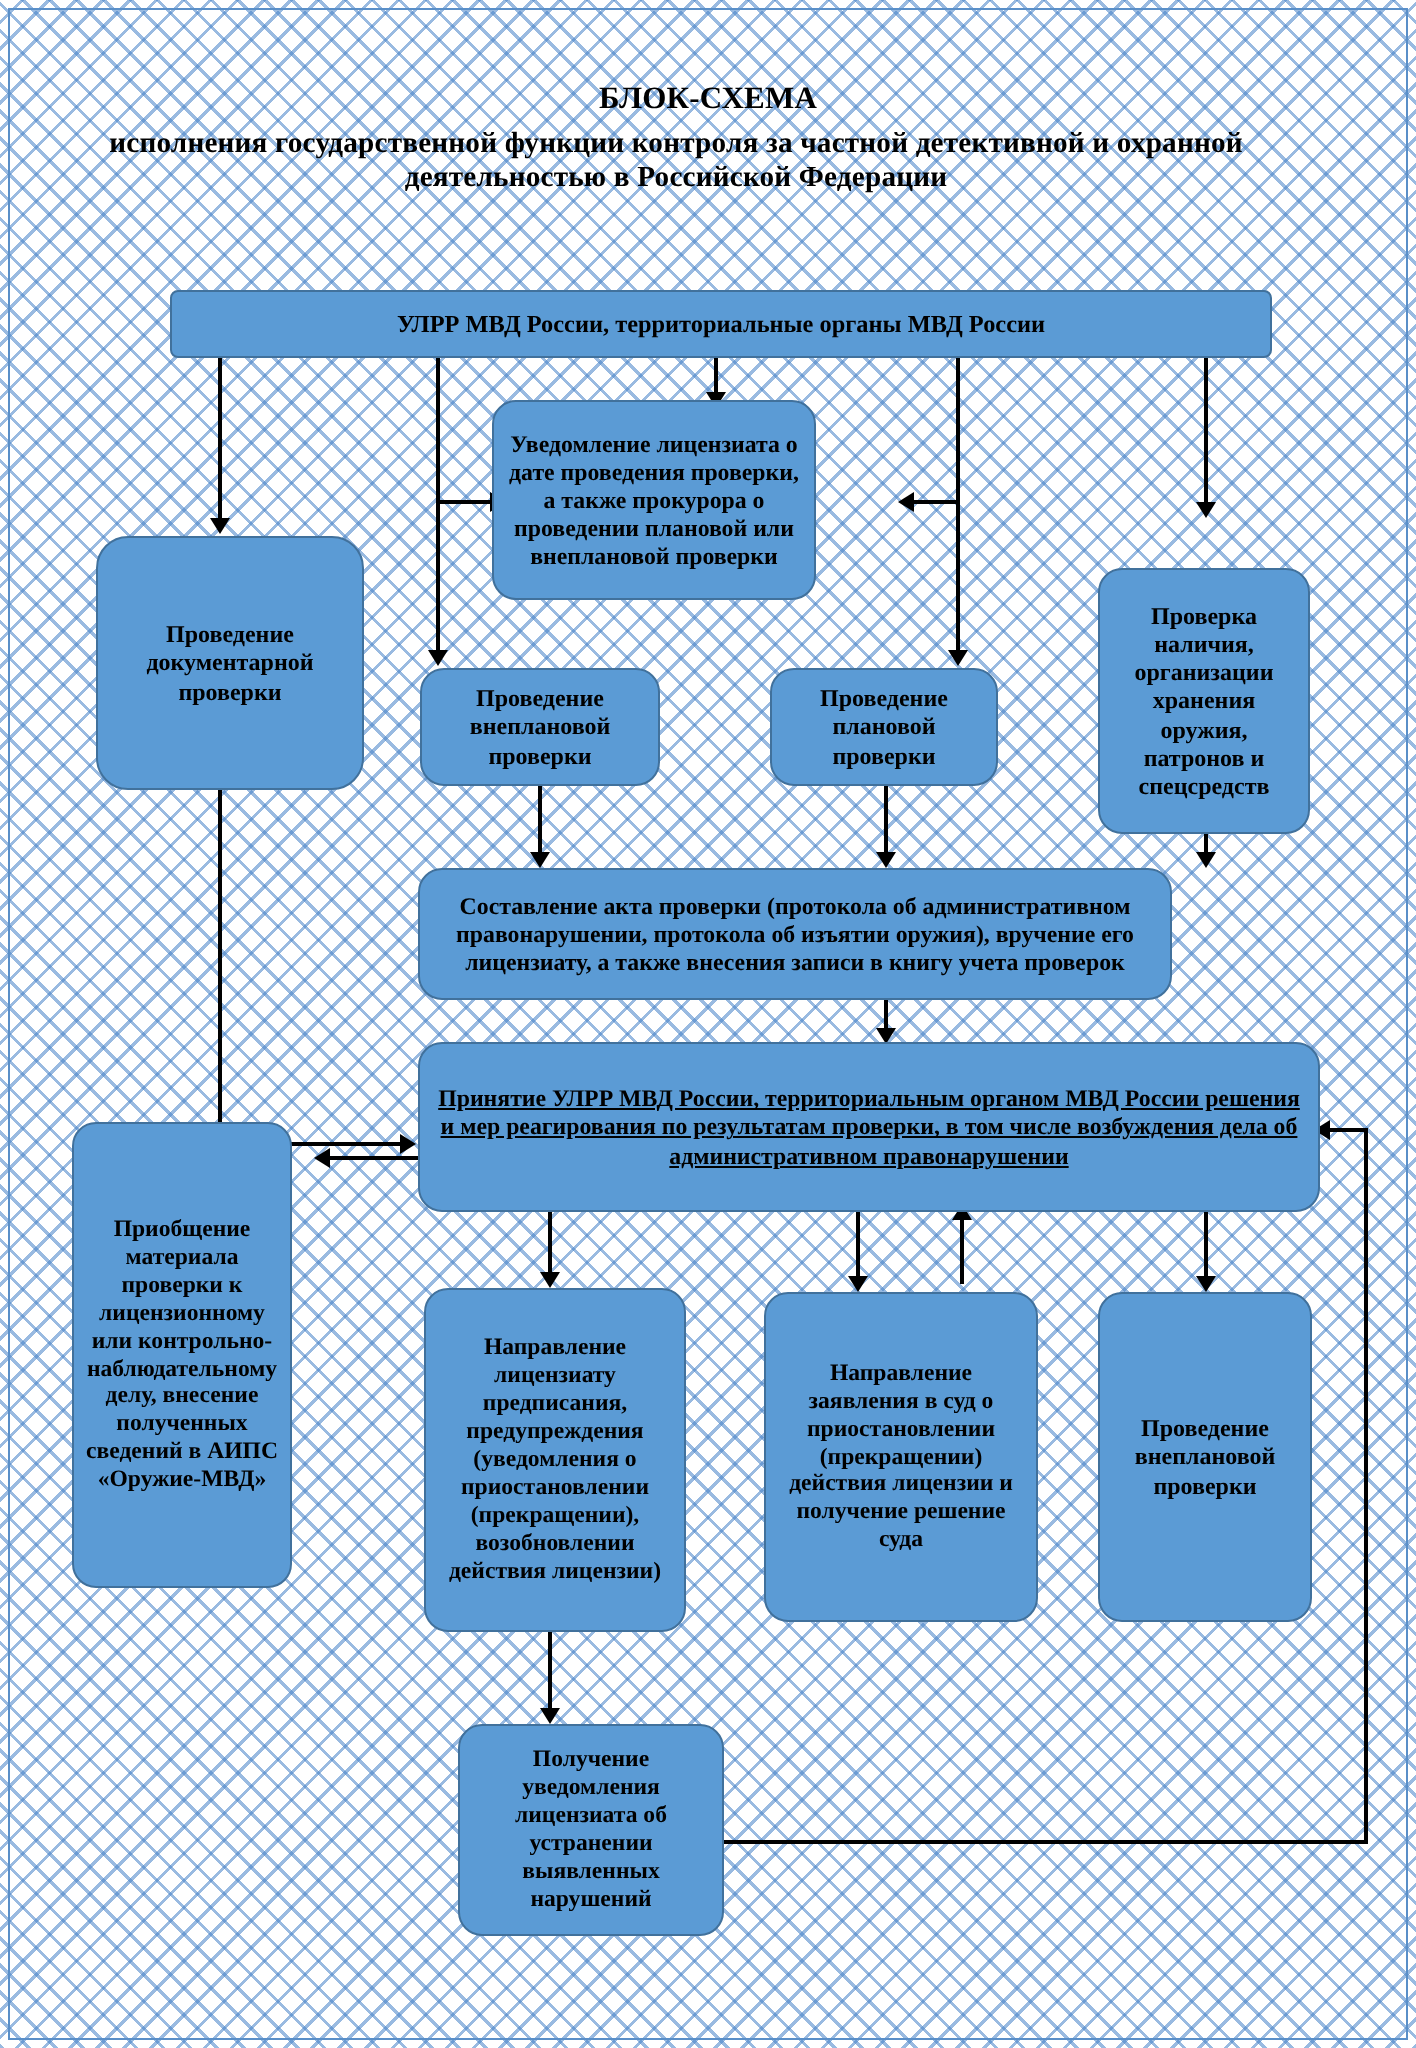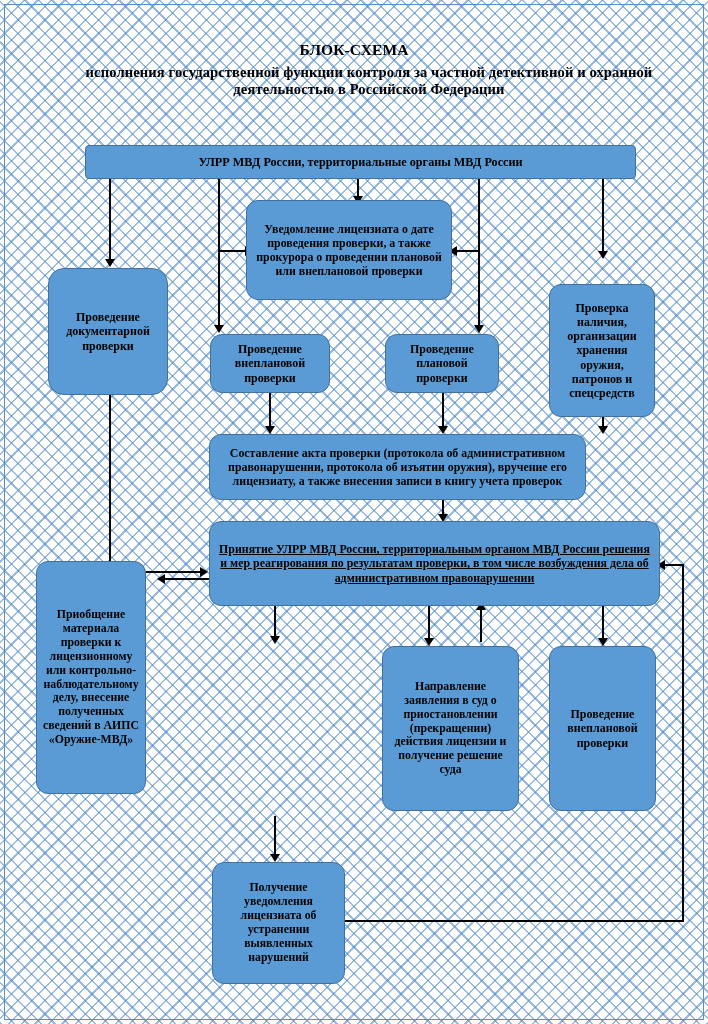--- a/index.html
+++ b/index.html
@@ -35,21 +35,21 @@
   
   .title{
     position:absolute;
     text-align:center;
     font-weight:bold;
     color:#000;
     line-height:1.18;
     letter-spacing:.1px;
   }
   #title-main{left:0;top:41px;width:708px;font-size:15.5px;}
-  #title-sub{left:53px;top:64px;width:632px;font-size:14.6px;text-align:center;}
+  #title-sub{left:22px;top:64px;width:632px;font-size:14.6px;text-align:center;}
 
   
   .box{
     position:absolute;
     box-sizing:border-box;
     background:#5b9bd5;
     border:1px solid #41719c;
     color:#000;
     font-weight:bold;
     text-align:center;
@@ -145,25 +145,25 @@
     <div class="ln vl" style="left:682px;top:564px;height:358px;"></div>
     <div class="ln hl" style="left:662px;top:564px;width:22px;"></div>
     <div class="ah ah-left" style="left:657px;top:560px;"></div>
 
   </div>
 
   <div class="box r-sm" style="left:85px;top:145px;width:551px;height:26px;font-size:12.2px;">
     <span>УЛРР МВД России, территориальные органы МВД России</span>
   </div>
 
-  <div class="box r-md" style="left:246px;top:200px;width:206px;height:100px;font-size:11.9px;">
+  <div class="box r-md" style="left:246px;top:200px;width:162px;height:100px;font-size:11.9px;">
     <span>Уведомление лицензиата о дате проведения проверки, а также прокурора о проведении плановой или внеплановой проверки</span>
   </div>
 
-  <div class="box r-lg" style="left:48px;top:268px;width:120px;height:127px;font-size:12px;">
+  <div class="box r-lg" style="left:48px;top:268px;width:134px;height:127px;font-size:12px;">
     <span>Проведение документарной проверки</span>
   </div>
 
   <div class="box r-md" style="left:210px;top:334px;width:120px;height:59px;font-size:12px;">
     <span>Проведение внеплановой проверки</span>
   </div>
 
   <div class="box r-md" style="left:385px;top:334px;width:114px;height:59px;font-size:12px;">
     <span>Проведение плановой проверки</span>
   </div>
@@ -177,26 +177,29 @@
   </div>
 
   <div class="box r-md" style="left:209px;top:521px;width:451px;height:85px;font-size:11.9px;text-decoration:underline;">
     <span>Принятие УЛРР МВД России, территориальным органом МВД России решения и мер реагирования по результатам проверки, в том числе возбуждения дела об административном правонарушении</span>
   </div>
 
   <div class="box r-md" style="left:36px;top:561px;width:110px;height:233px;font-size:11.8px;">
     <span>Приобщение материала проверки к лицензионному или контрольно-наблюдательному делу, внесение полученных сведений в АИПС «Оружие-МВД»</span>
   </div>
 
+  <div class="box r-md" style="left:212px;top:644px;width:131px;height:172px;font-size:11.8px;">
+    <span>Направление лицензиату предписания, предупреждения (уведомления о приостановлении (прекращении), возобновлении действия лицензии)</span>
+  </div>
 
   <div class="box r-md" style="left:382px;top:646px;width:137px;height:165px;font-size:11.8px;">
     <span>Направление заявления в суд о приостановлении (прекращении) действия лицензии и получение решение суда</span>
   </div>
 
   <div class="box r-md" style="left:549px;top:646px;width:107px;height:165px;font-size:12px;">
     <span>Проведение внеплановой проверки</span>
   </div>
 
-  <div class="box r-md" style="left:212px;top:862px;width:133px;height:122px;font-size:11.8px;">
+  <div class="box r-md" style="left:229px;top:862px;width:133px;height:106px;font-size:11.8px;">
     <span>Получение уведомления лицензиата об устранении выявленных нарушений</span>
   </div>
 
 </div>
 
 </body></html>

